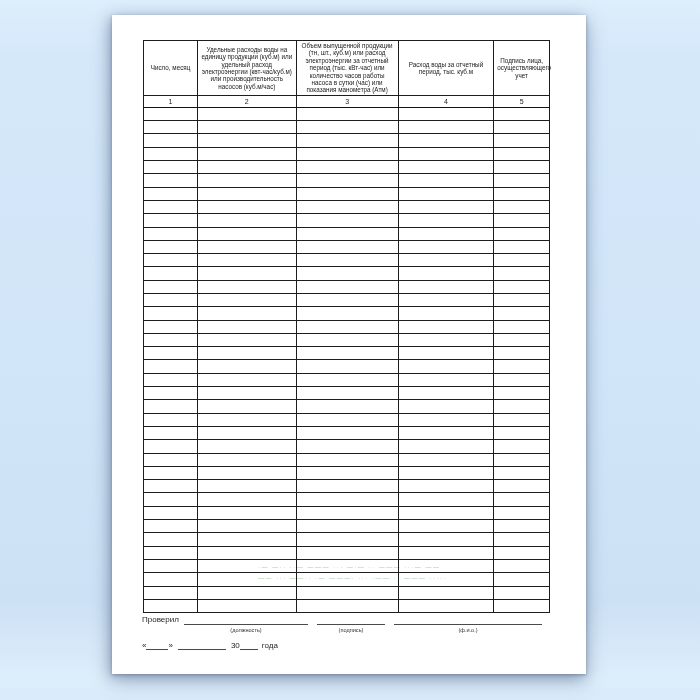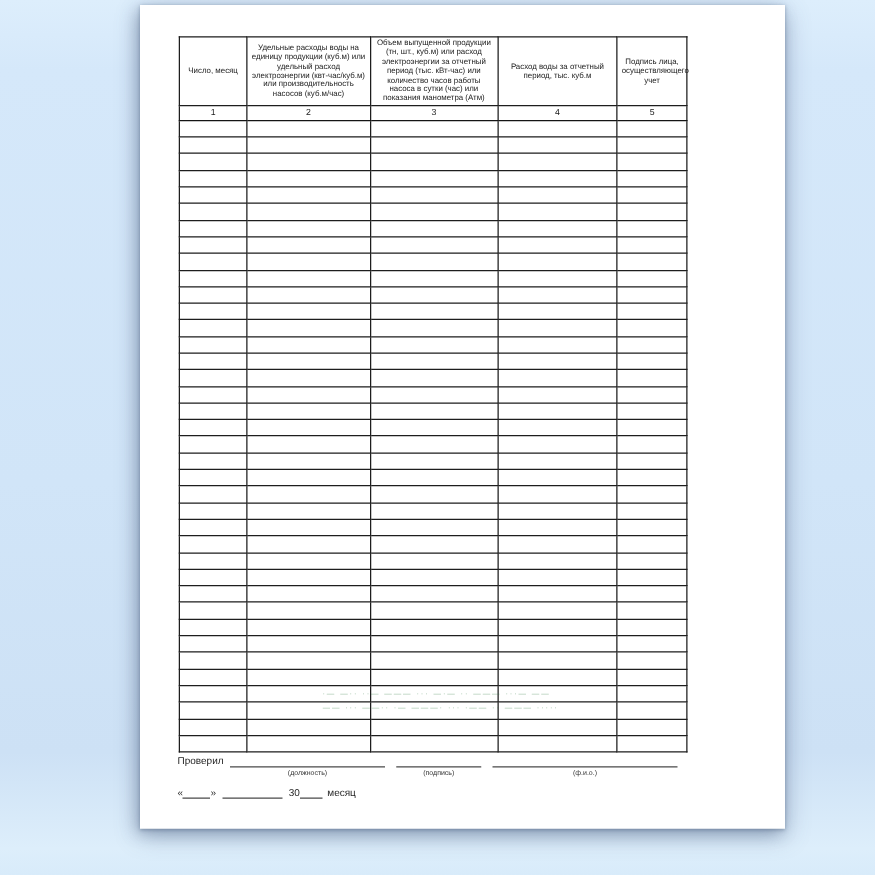--- a/index.html
+++ b/index.html
@@ -3,24 +3,23 @@
 <meta charset="utf-8">
 <style>
   html, body { margin: 0; padding: 0; }
   body {
     width: 700px; height: 700px; position: relative; overflow: hidden;
     background: linear-gradient(180deg, #ddeefc 0%, #d5e8fa 8%, #d1e5f8 55%, #cde1f5 86%, #ddeefb 97%, #d8ebfa 100%);
     font-family: "Liberation Sans", sans-serif;
     color: #222;
   }
   .page {
-    position: absolute; left: 112px; top: 4px; width: 474px; height: 659px;
+    position: absolute; left: 112px; top: 15px; width: 474px; height: 659px;
     background: #ffffff;
     box-shadow: 0 1px 3px rgba(80,100,130,.5), 0 6px 18px rgba(85,105,140,.45), -3px 3px 12px rgba(90,110,140,.35);
-    padding-left: 42px;
   }
   table.form-table {
     position: absolute; left: 31px; top: 25px; width: 407px;
     border-collapse: collapse; table-layout: fixed;
     border: 1.6px solid #141414;
   }
   .form-table th, .form-table td {
     border: 1px solid #1d1d1d;
     padding: 0; margin: 0;
     font-family: "Liberation Sans", sans-serif;
@@ -381,17 +380,17 @@
       <div class="hint">(ф.и.о.)</div>
     </div>
 
     <div class="date-row">
       <span>«</span>
       <span class="dline dl1"></span>
       <span>»</span>
       <span class="dline dl2"></span>
       <span>30</span>
       <span class="dline dl3"></span>
-      <span>месяц</span>
+      <span>года</span>
     </div>
   </div>
 
 </div>
 
 </body></html>

